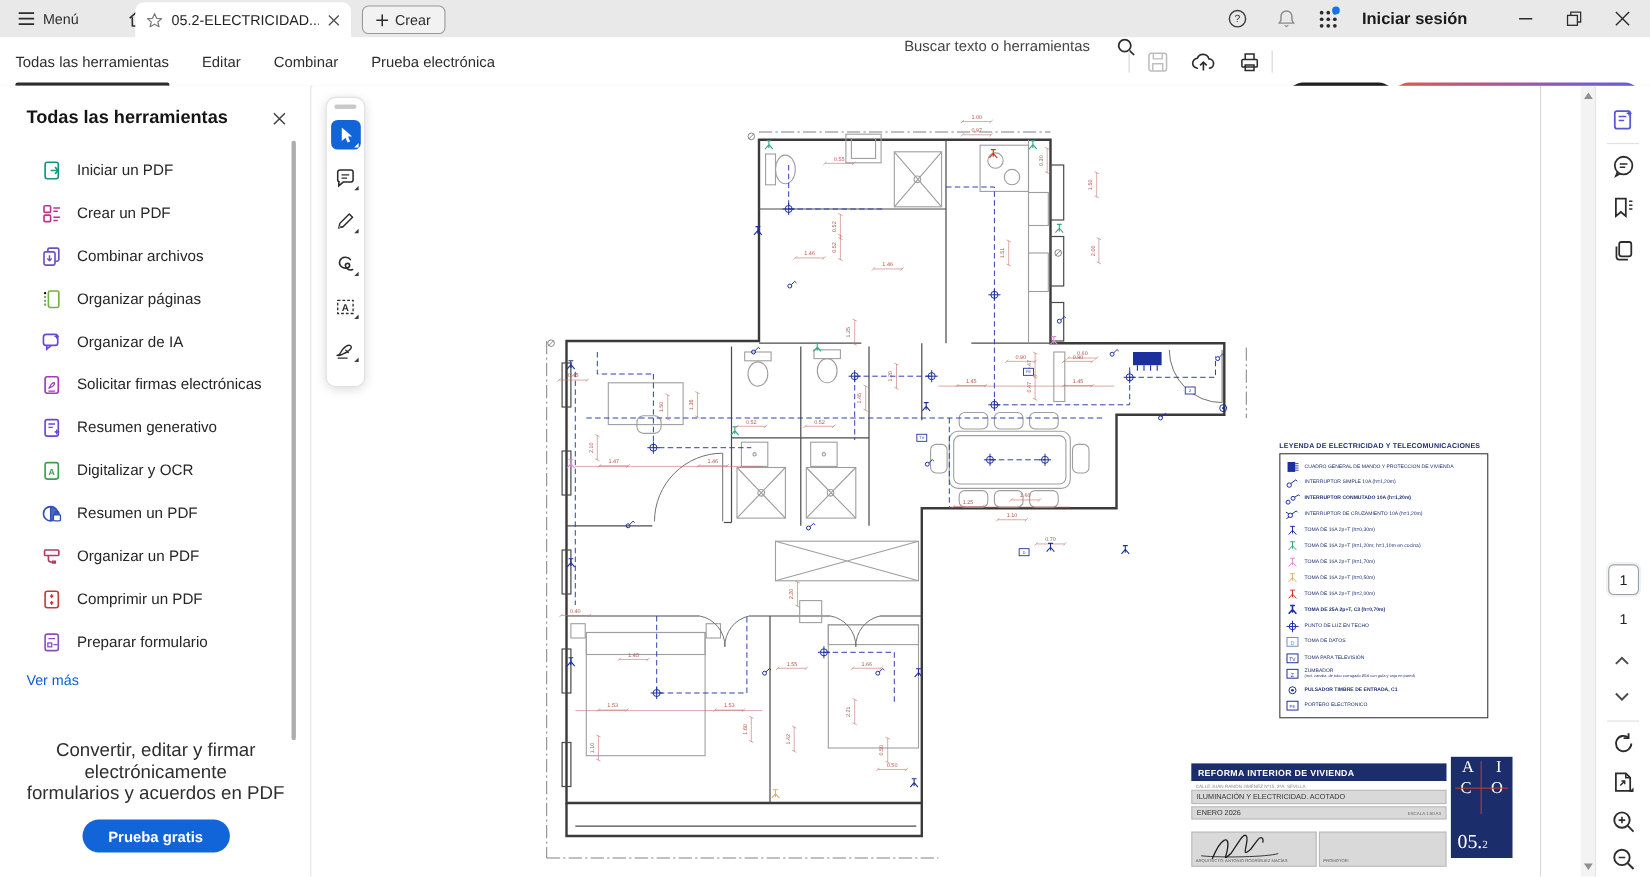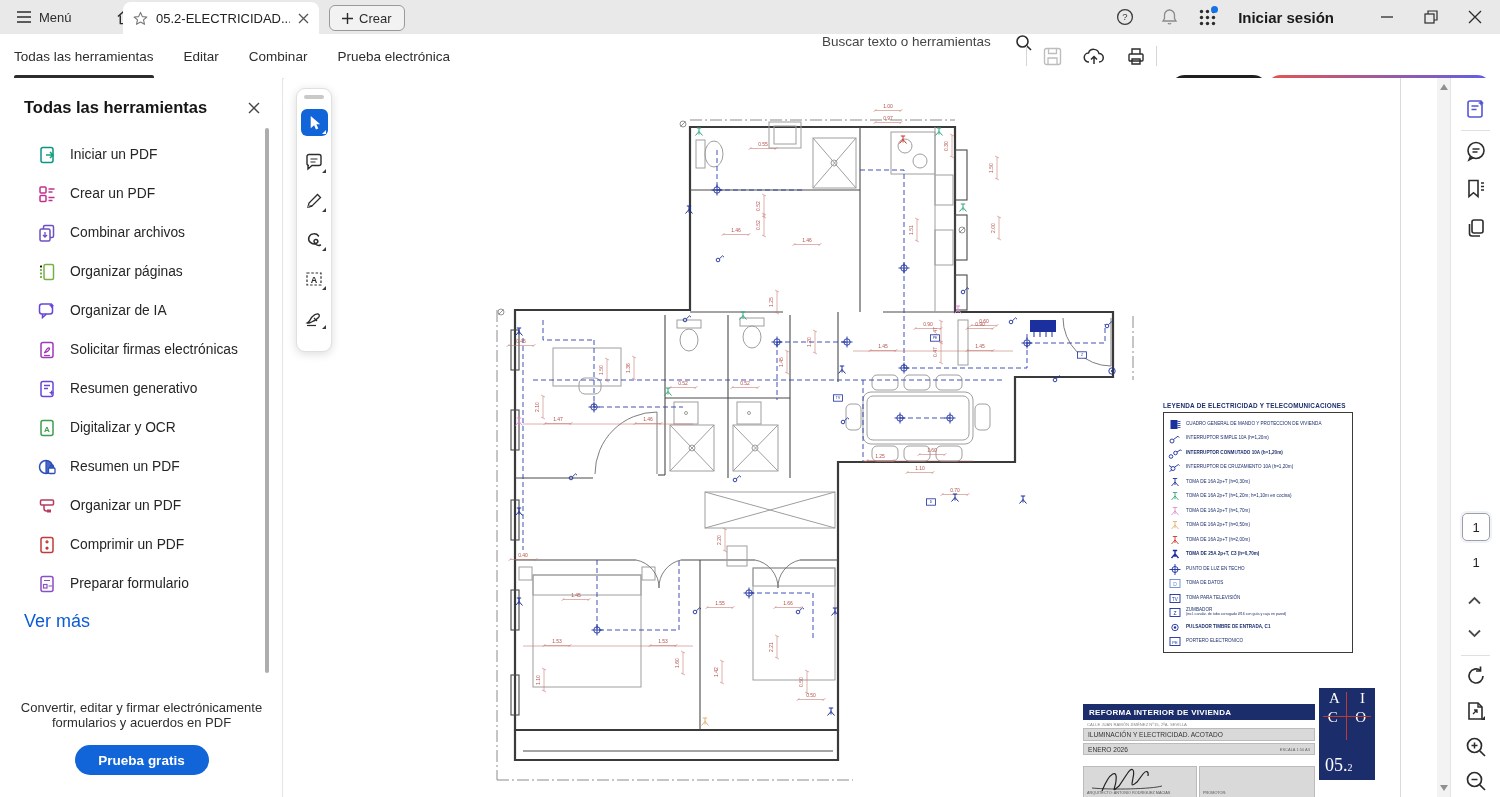--- a/index.html
+++ b/index.html
@@ -30,24 +30,24 @@
   .share-btn{position:absolute;left:1170px;top:41px;height:30px;padding:0 18px;border-radius:15px;background:#1f1f1f;color:#fff;font-size:13px;font-weight:bold;display:flex;align-items:center}
   .ai-btn{position:absolute;left:1266px;top:41px;height:30px;width:226px;border-radius:15px;color:#fff;font-size:13px;font-weight:bold;display:flex;align-items:center;justify-content:center;gap:8px}
   
   .tools-panel{position:absolute;left:0;top:78px;width:283px;height:719px;background:#fff;border-right:1px solid #e4e4e4;box-sizing:border-box}
   .tp-head{display:flex;align-items:center;justify-content:space-between;padding:20px 22px 4px 24px}
   .tp-title{font-size:16.5px;font-weight:bold;color:#151515}
   .tp-close{color:#444;font-size:14px}
   .tp-items{margin-top:14px}
   .tp-item{height:39px;display:flex;align-items:center;gap:14px;padding-left:38px}
   .tp-item .lbl{font-size:13.8px;color:#262626}
-  .ver-mas{margin:8px 0 0 24px;font-size:18px;color:#0b5cd5}
+  .ver-mas{margin:8px 0 0 24px;font-size:13px;color:#0b5cd5}
   .tp-scroll{position:absolute;right:13px;top:50px;width:4px;height:545px;background:#adadad;border-radius:2px}
   .tp-foot{position:absolute;left:0;bottom:22px;width:283px;text-align:center}
-  .tp-foot .txt{font-size:13px;color:#2e2e2e;line-height:1.15}
+  .tp-foot .txt{font-size:17px;color:#2e2e2e;line-height:1.15}
   .cta{margin:14px auto 0;width:134px;height:30px;border-radius:16px;background:#1265d8;color:#fff;font-size:13.5px;font-weight:bold;display:flex;align-items:center;justify-content:center}
   
   .doc-area{position:absolute;left:284px;top:78px;width:1166px;height:719px;background:#fff;overflow:hidden}
   .page-edge{position:absolute;left:1116px;top:0;width:1px;height:719px;background:#dadada}
   .doc-scrollbar{position:absolute;left:1153px;top:0;width:13px;height:719px;background:#f3f3f3}
   .sb-arr{position:absolute;left:3px;width:0;height:0;border-left:4px solid transparent;border-right:4px solid transparent}
   .sb-up{top:6px;border-bottom:6px solid #909090}
   .sb-dn{bottom:6px;border-top:6px solid #909090}
   
   .quick-tools{position:absolute;left:12px;top:10px;width:34px;border:1px solid #e0e0e0;border-radius:9px;background:#fff;box-shadow:0 2px 10px rgba(0,0,0,.14);padding:6px 0 8px;display:flex;flex-direction:column;align-items:center}
@@ -61,21 +61,21 @@
   .legend{position:absolute;left:780px;top:322px;width:190px}
   .legend .lg-title{font-size:6.4px;font-weight:bold;color:#1c2f6e;letter-spacing:.2px;margin-bottom:3px}
   .lg-box{border:1px solid #3b3b3b;background:#fff;padding:4px 0 3px}
   .lg-row{height:14.5px;display:flex;align-items:center}
   .lg-ic{width:22px;display:flex;justify-content:center;flex:none}
   .lg-lb{font-size:4.6px;color:#1c2f6e;line-height:1.05}
   .lg-row.b .lg-lb{font-weight:bold}
   .lg-sub{font-size:3.6px;color:#1c2f6e;display:block}
   
   .title-block{position:absolute;left:700px;top:608px;width:292px;height:92px;font-family:"Liberation Sans",sans-serif}
-  .tb-main{position:absolute;left:0;top:16px;width:232px;height:68px}
+  .tb-main{position:absolute;left:0;top:6px;width:232px;height:68px}
   .tb-band{height:16px;background:#1c2d6b;color:#fff;font-size:8px;font-weight:bold;display:flex;align-items:center;padding-left:6px;letter-spacing:.3px}
   .tb-addr{font-size:4.2px;color:#8a8a8a;padding:2px 0 1px 4px}
   .tb-row1{height:11px;background:#d9d9d9;border:0.5px solid #bbb;font-size:6.6px;color:#333;display:flex;align-items:center;padding-left:4px;margin-bottom:2px}
   .tb-row2{height:10px;background:#d9d9d9;border:0.5px solid #bbb;font-size:6.6px;color:#333;display:flex;align-items:center;justify-content:space-between;padding:0 4px;margin-bottom:3px}
   .tb-row2 .esc{font-size:4px;color:#666}
   .tb-sig{position:absolute;left:0;top:62px;width:112px;height:30px;background:#d9d9d9;border:0.5px solid #bbb}
   .tb-prom{position:absolute;left:116px;top:62px;width:114px;height:30px;background:#d9d9d9;border:0.5px solid #bbb}
   .tb-mini{position:absolute;left:3px;bottom:2px;font-size:3.8px;color:#555}
   .tb-logo{position:absolute;right:0;top:0;width:56px;height:92px;background:#1c2d6b;color:#fff}
   .tb-logo .lrow{display:flex;justify-content:space-around;font-family:"Liberation Serif",serif;font-size:15px;margin-top:2px}

